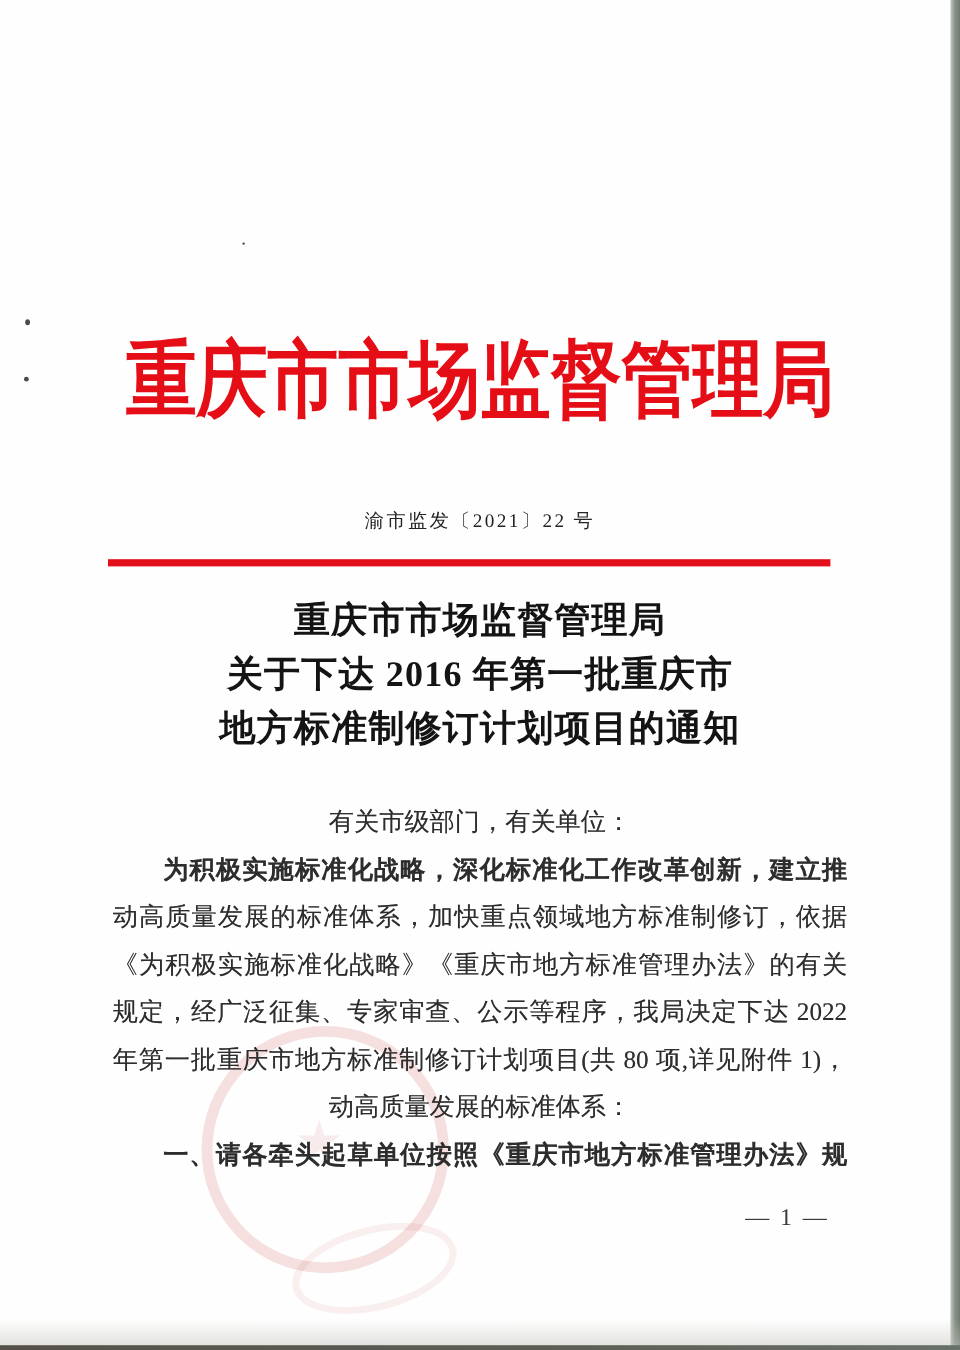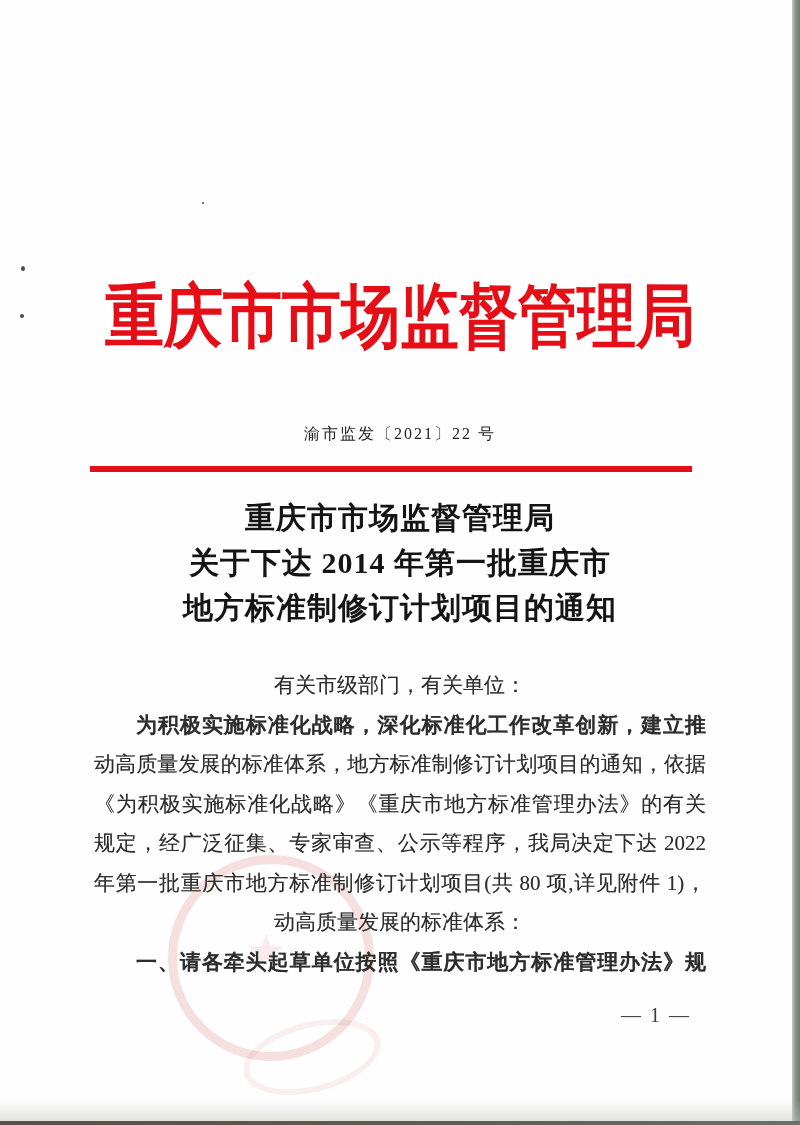--- a/index.html
+++ b/index.html
@@ -97,29 +97,29 @@
   <div class="seal-smudge"></div>
 
   <div class="agency">重庆市市场监督管理局</div>
 
   <div class="docnum">渝市监发〔2021〕22 号</div>
 
   <div class="red-rule"></div>
 
   <div class="title">
       <div class="title-line">重庆市市场监督管理局</div>
-      <div class="title-line">关于下达 2014 年第一批重庆市</div>
+      <div class="title-line">关于下达 2016 年第一批重庆市</div>
       <div class="title-line">地方标准制修订计划项目的通知</div>
     </div>
 
   <div class="body-text">
     <div class="body-line">有关市级部门，有关单位：</div>
     <div>
         <div class="body-line indent justify">为积极实施标准化战略，深化标准化工作改革创新，建立推</div>
-        <div class="body-line justify">动高质量发展的标准体系，地方标准制修订计划项目的通知，依据</div>
+        <div class="body-line justify">动高质量发展的标准体系，加快重点领域地方标准制修订，依据</div>
         <div class="body-line justify">《为积极实施标准化战略》《重庆市地方标准管理办法》的有关</div>
         <div class="body-line justify">规定，经广泛征集、专家审查、公示等程序，我局决定下达 2022</div>
         <div class="body-line justify">年第一批重庆市地方标准制修订计划项目(共 80 项,详见附件 1)，</div>
         <div class="body-line">动高质量发展的标准体系：</div>
         <div class="body-line indent justify">一、请各牵头起草单位按照《重庆市地方标准管理办法》规</div>
       </div>
   </div>
 
   <div class="pageno">— 1 —</div>
 

